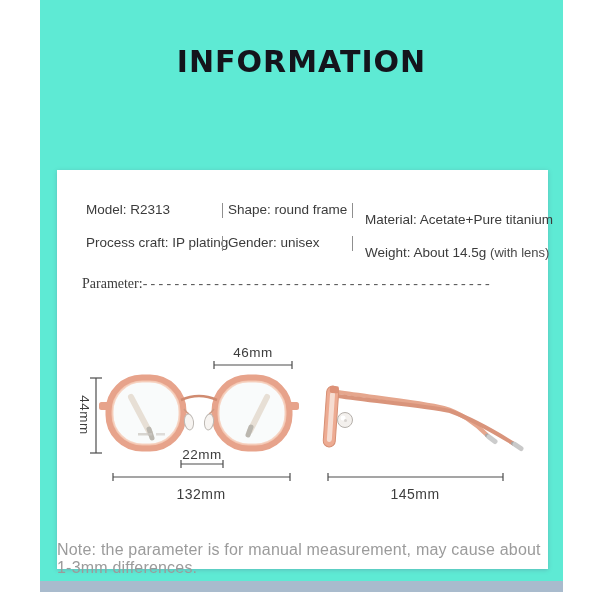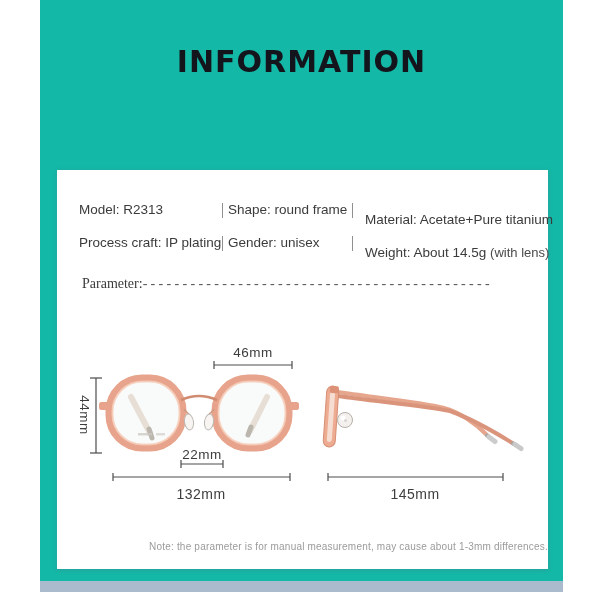--- a/index.html
+++ b/index.html
@@ -3,40 +3,40 @@
 <meta charset="utf-8">
 <style>
   html,body{margin:0;padding:0;}
   body{
     width:600px;height:600px;position:relative;overflow:hidden;
     background:#ffffff;
     font-family:"Liberation Sans", sans-serif;
   }
   .panel{
     position:absolute;left:40px;top:0;width:523px;height:581px;
-    background:#14b8a6;
+    background:#5eead4;
     border-bottom:11px solid #a9bbcd;
   }
   .title{
     position:absolute;left:0;top:44px;width:100%;
     text-align:center;
     font-family:"DejaVu Sans","Liberation Sans",sans-serif;
     font-weight:800;font-size:30px;letter-spacing:1px;
     color:#14141c;margin:0;
   }
   .card{
     position:absolute;left:17px;top:170px;width:491px;height:399px;
     background:#ffffff;
     box-shadow:0 1px 4px rgba(90,110,135,.35);
   }
   .spec-row{
     position:absolute;left:0;width:100%;height:18px;
     font-size:13.5px;color:#3b3b3b;
   }
-  .spec-row .c1{position:absolute;left:22px;top:0;white-space:nowrap;}
+  .spec-row .c1{position:absolute;left:29px;top:0;white-space:nowrap;}
   .spec-row .c2{position:absolute;left:171px;top:0;white-space:nowrap;}
   .spec-row .c3{position:absolute;left:308px;top:10px;white-space:nowrap;}
   .pipe{
     position:absolute;top:1px;width:1px;height:15px;background:#8f8f8f;
   }
   .pipe.p1{left:165px;}
   .pipe.p2{left:295px;}
   .row1{top:32px;}
   .row2{top:65px;}
   .small-note{font-size:13px;color:#4a4a4a;}
@@ -51,21 +51,21 @@
   .diagram{
     position:absolute;left:0;top:170px;width:491px;height:170px;
   }
   .dim-label{
     font-family:"Liberation Sans",sans-serif;
     font-size:13.5px;fill:#3d3d3d;letter-spacing:.5px;
   }
   .dim-label.big{font-size:14px;}
   .note{
     position:absolute;left:0;top:371px;width:100%;
-    text-align:right;font-size:10px;color:#9b9b9b;
+    text-align:left;font-size:16px;color:#9b9b9b;
     letter-spacing:.2px;
   }
 </style>
 </head>
 <body>
 
 <div class="panel">
   <h1 class="title">INFORMATION</h1>
 
   <div class="card">

